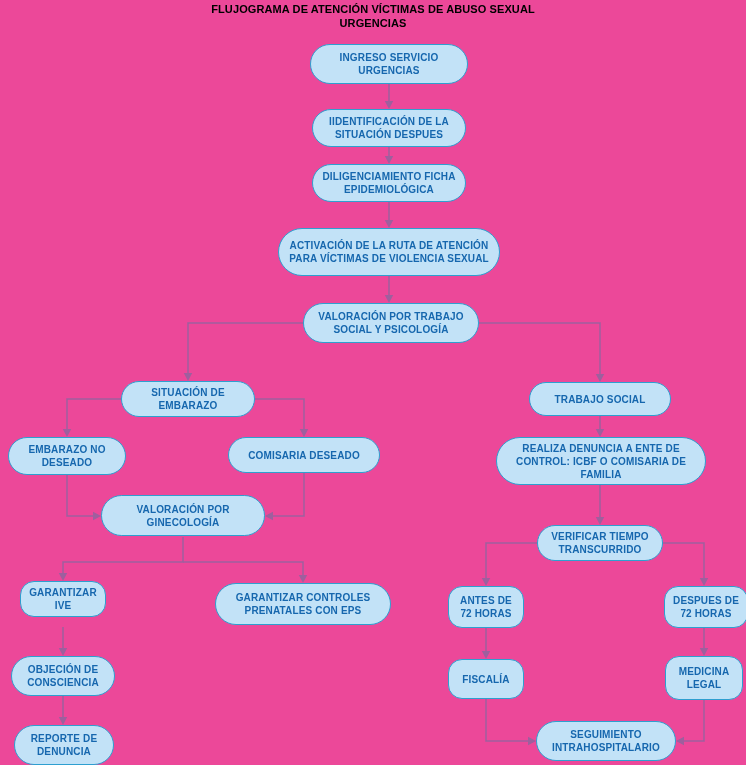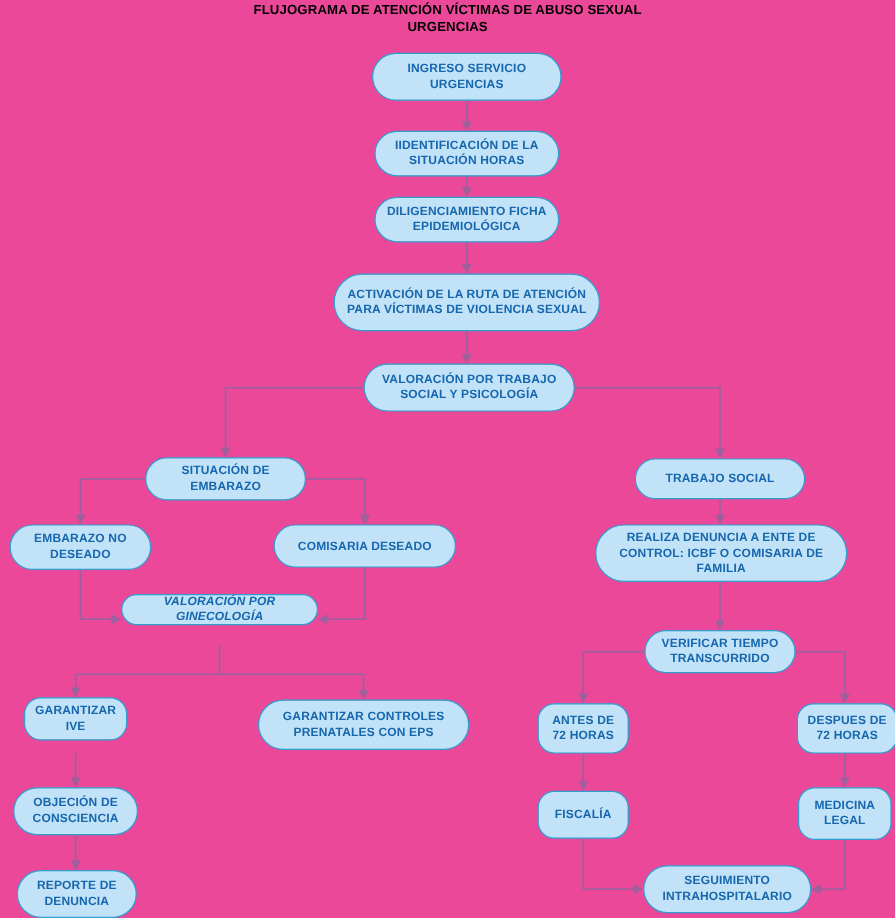--- a/index.html
+++ b/index.html
@@ -116,21 +116,21 @@
       <polygon points="536,741 528,736.8 528,745.2"></polygon>
       <path d="M704,700 L704,741 L683,741"></path>
       <polygon points="676,741 684,736.8 684,745.2"></polygon>
     </svg>
 
   <div id="nodes">
       <div class="node" style="left: 310px; top: 44px; width: 158px; height: 40px; border-radius: 20px;">
         <span>INGRESO SERVICIO URGENCIAS</span>
       </div>
       <div class="node" style="left: 312px; top: 109px; width: 154px; height: 38px; border-radius: 19px;">
-        <span>IIDENTIFICACIÓN DE LA SITUACIÓN  HORAS</span>
+        <span>IIDENTIFICACIÓN DE LA SITUACIÓN  DESPUES</span>
       </div>
       <div class="node" style="left: 312px; top: 164px; width: 154px; height: 38px; border-radius: 19px;">
         <span>DILIGENCIAMIENTO FICHA EPIDEMIOLÓGICA</span>
       </div>
       <div class="node" style="left: 278px; top: 228px; width: 222px; height: 48px; border-radius: 24px;">
         <span>ACTIVACIÓN DE LA RUTA DE ATENCIÓN PARA VÍCTIMAS DE VIOLENCIA SEXUAL</span>
       </div>
       <div class="node" style="left: 303px; top: 303px; width: 176px; height: 40px; border-radius: 20px;">
         <span>VALORACIÓN POR TRABAJO SOCIAL Y PSICOLOGÍA</span>
       </div>
@@ -142,21 +142,21 @@
       </div>
       <div class="node" style="left: 8px; top: 437px; width: 118px; height: 38px; border-radius: 19px;">
         <span>EMBARAZO NO DESEADO</span>
       </div>
       <div class="node" style="left: 228px; top: 437px; width: 152px; height: 36px; border-radius: 18px;">
         <span>COMISARIA DESEADO</span>
       </div>
       <div class="node" style="left: 496px; top: 437px; width: 210px; height: 48px; border-radius: 24px;">
         <span>REALIZA DENUNCIA A ENTE DE CONTROL: ICBF O COMISARIA DE FAMILIA</span>
       </div>
-      <div class="node" style="left: 101px; top: 495px; width: 164px; height: 26px; border-radius: 21px; font-style: italic;">
+      <div class="node" style="left: 101px; top: 495px; width: 164px; height: 41px; border-radius: 21px;">
         <span>VALORACIÓN POR GINECOLOGÍA</span>
       </div>
       <div class="node" style="left: 537px; top: 525px; width: 126px; height: 36px; border-radius: 18px;">
         <span>VERIFICAR TIEMPO TRANSCURRIDO</span>
       </div>
       <div class="node" style="left: 20px; top: 581px; width: 86px; height: 36px; border-radius: 14px;">
         <span>GARANTIZAR IVE</span>
       </div>
       <div class="node" style="left: 215px; top: 583px; width: 176px; height: 42px; border-radius: 21px;">
         <span>GARANTIZAR CONTROLES PRENATALES CON EPS</span>

